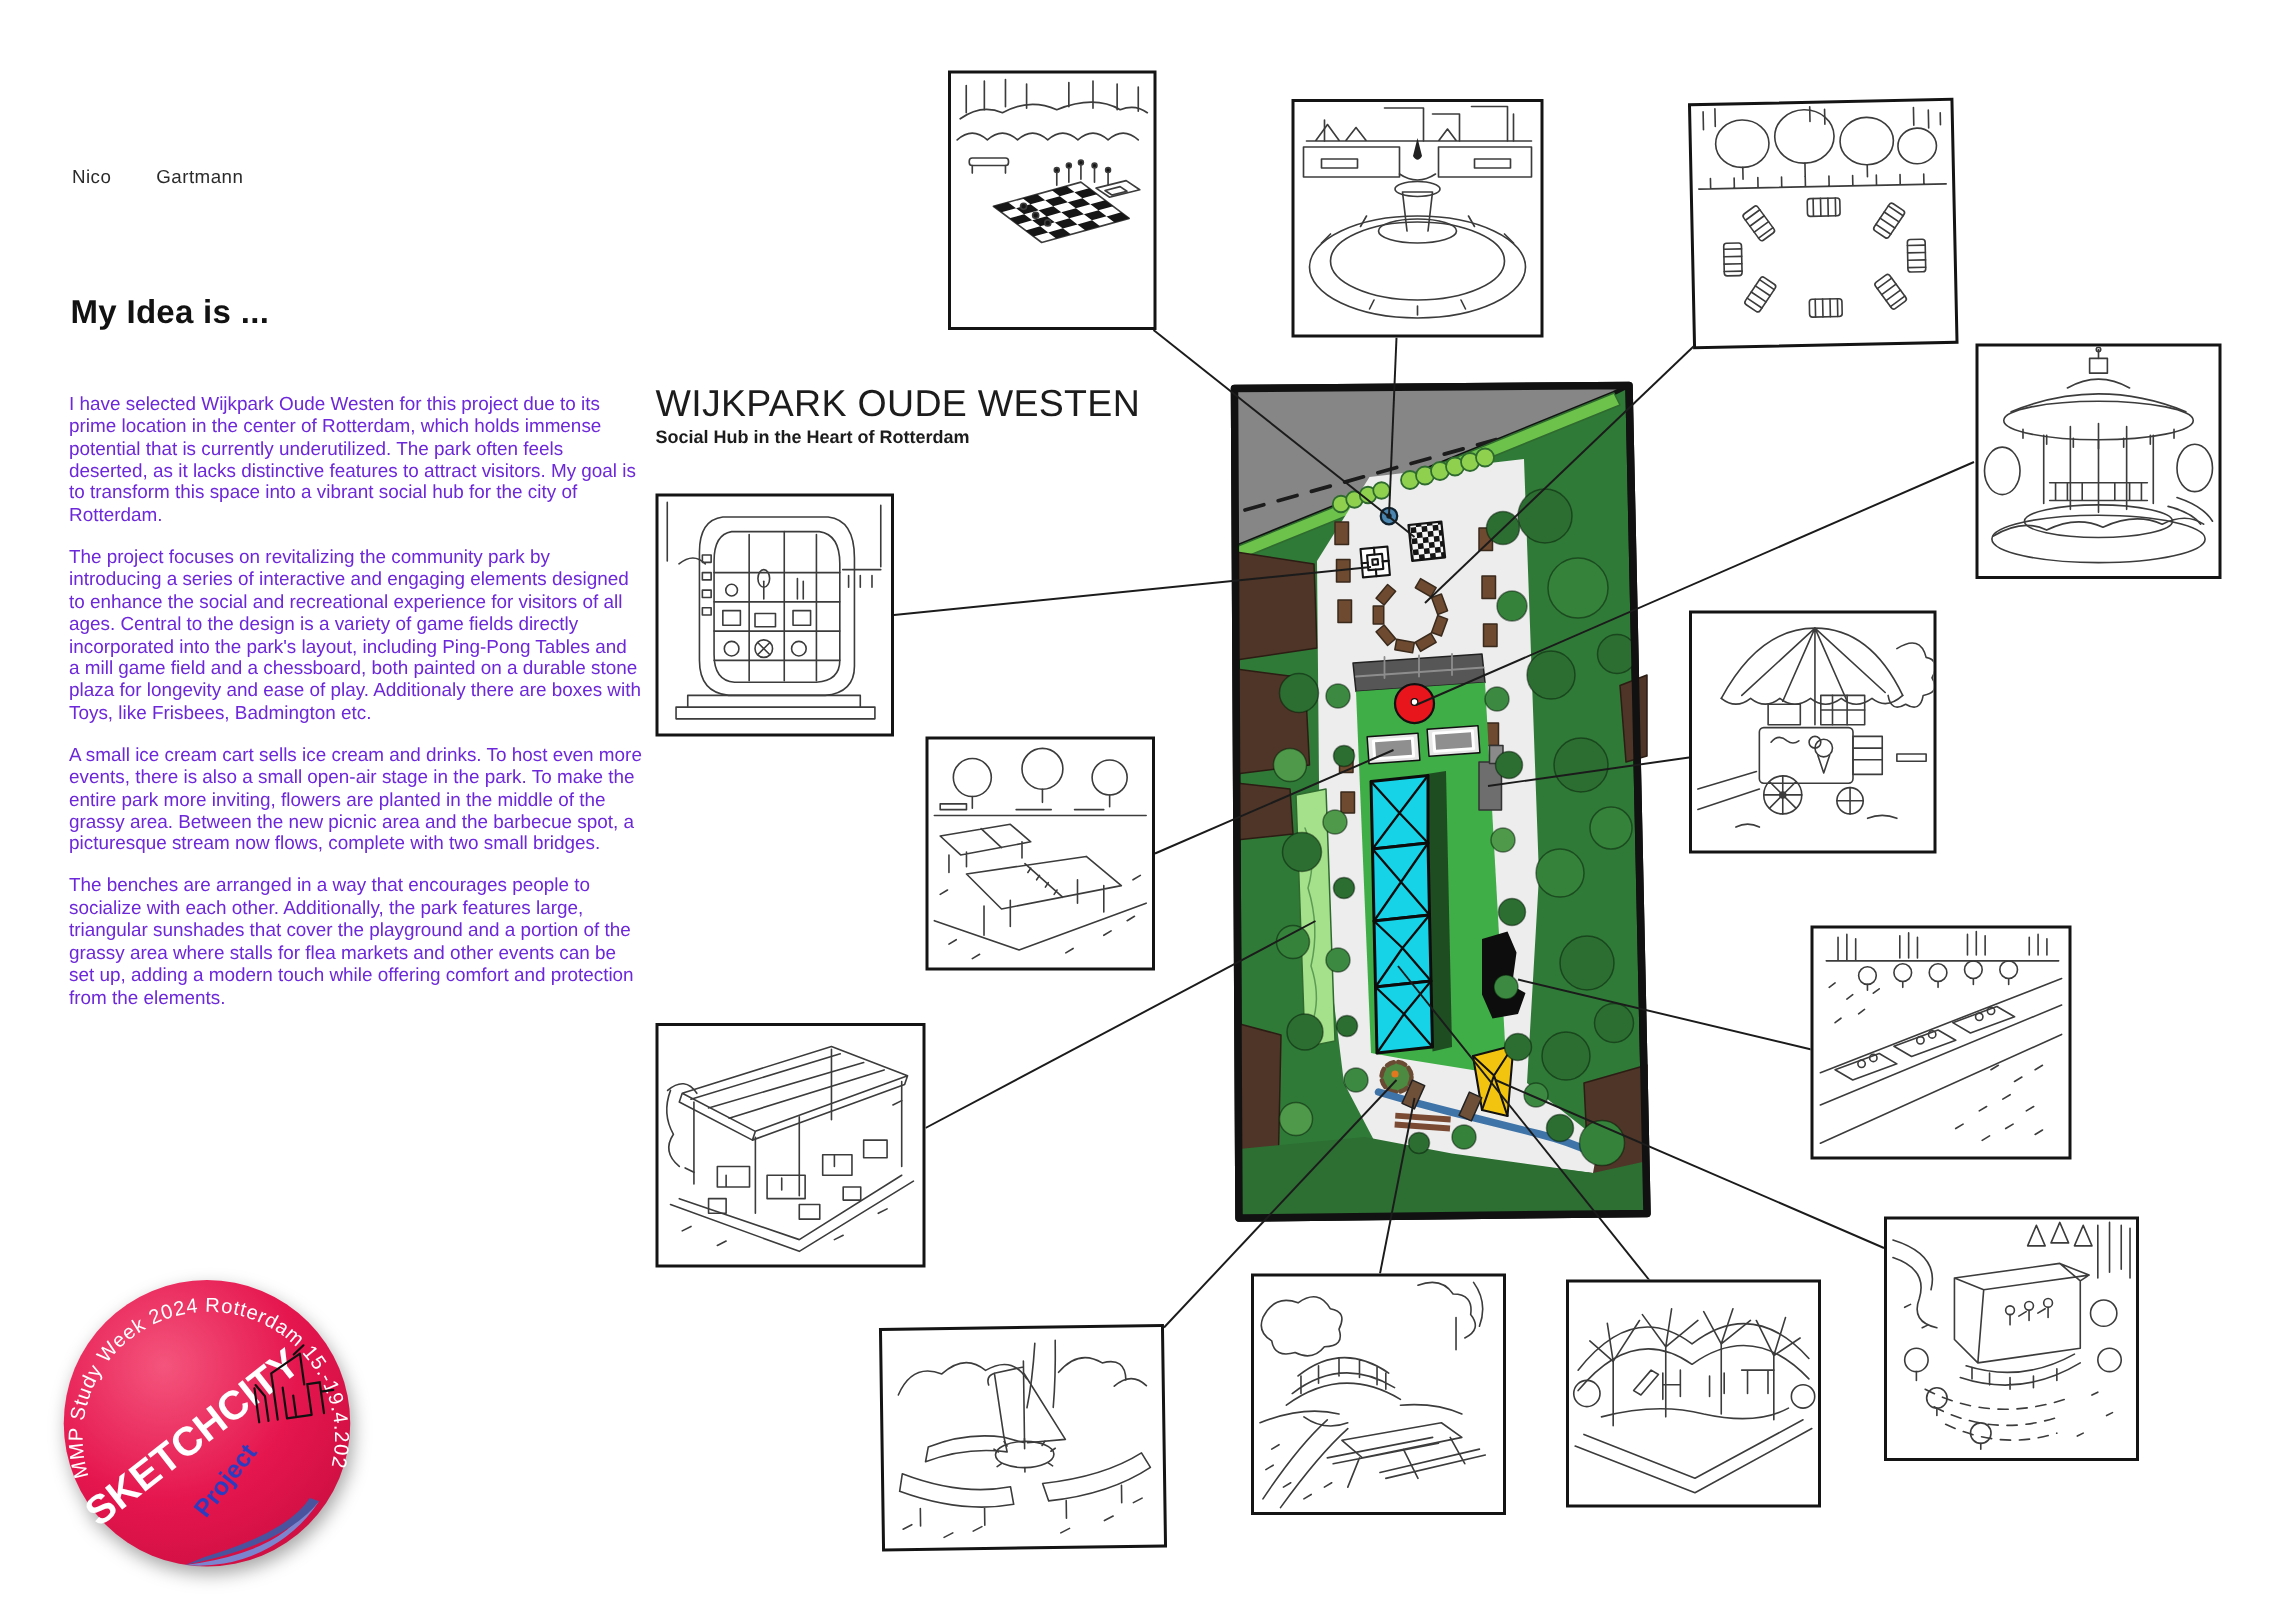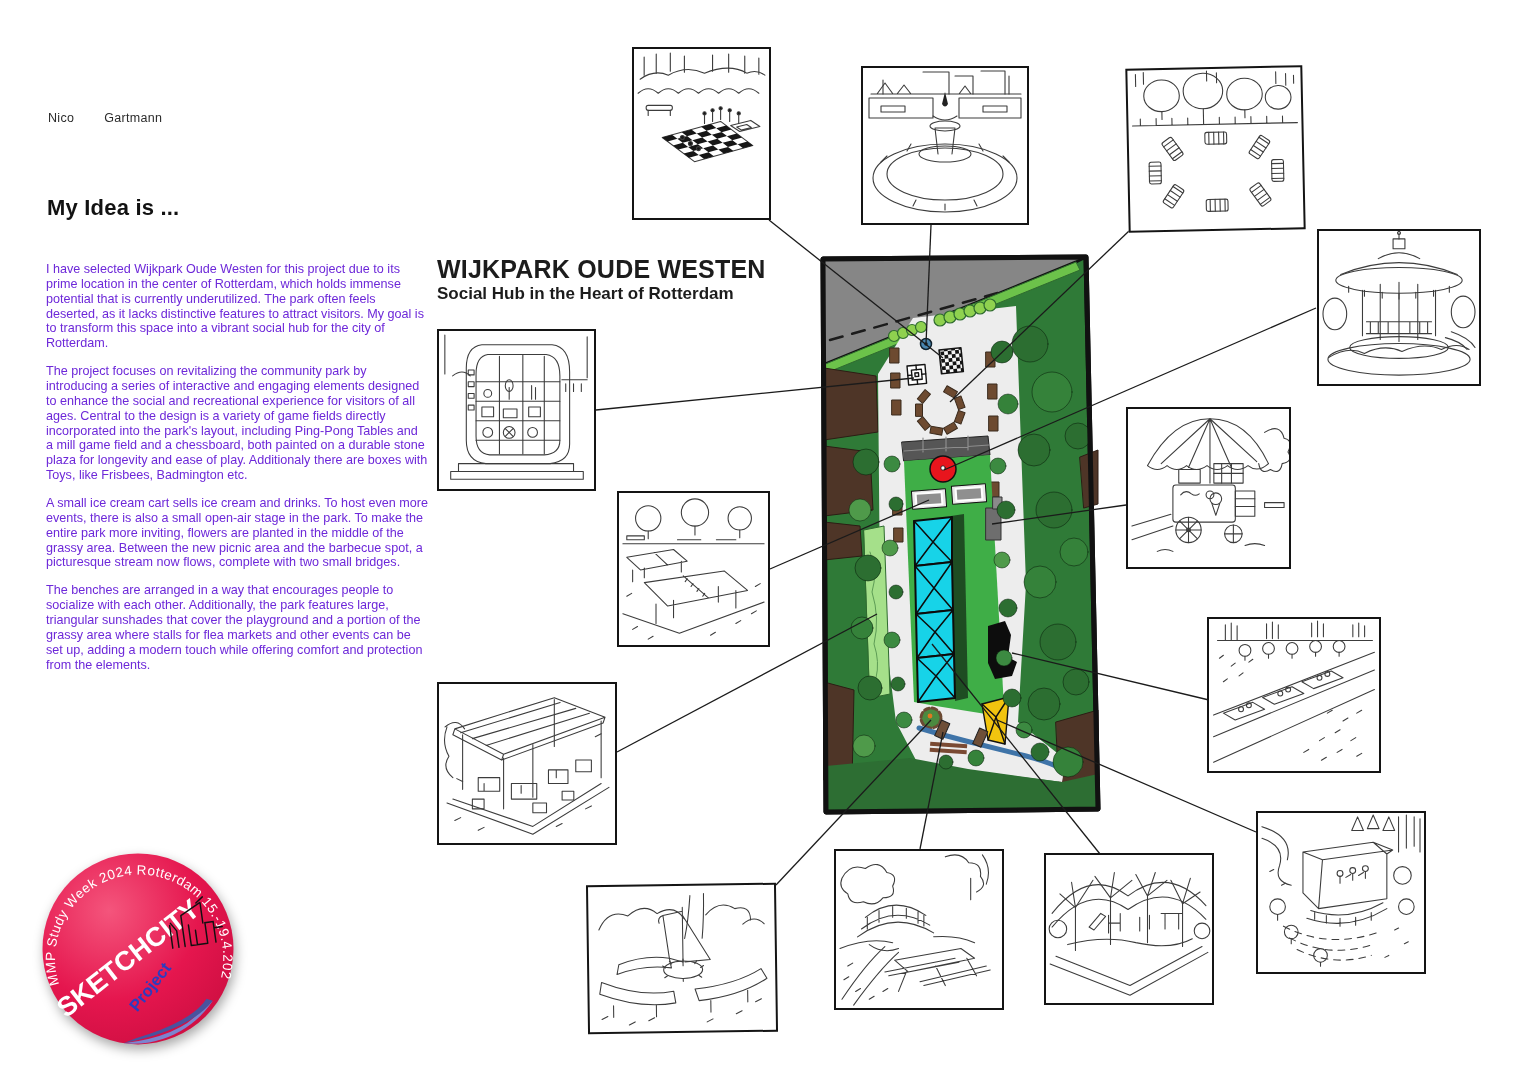--- a/index.html
+++ b/index.html
@@ -4,22 +4,22 @@
 <style>
   html,body{margin:0;padding:0;background:#fff;}
   body{width:1527px;height:1080px;overflow:hidden;font-family:"Liberation Sans",sans-serif;position:relative;}
   .canvas{position:absolute;left:0;top:0;width:1527px;height:936px;background:#fff;}
   .author{position:absolute;left:48px;top:111px;font-size:12.5px;color:#2b2b2b;letter-spacing:.3px;}
   .author span + span{margin-left:30px;}
   .idea-heading{position:absolute;left:47px;top:195px;margin:0;font-size:22px;font-weight:bold;color:#121212;letter-spacing:.2px;}
   .body-copy{position:absolute;left:46px;top:262px;width:382px;font-size:12.6px;line-height:1.18;color:#6d28d9;}
   .body-copy p{margin:0 0 13px 0;}
   .title-block{position:absolute;left:437px;top:257px;color:#1c1c1c;}
-  .park-title{font-size:25px;font-weight:bold;letter-spacing:.2px;line-height:1;}
-  .park-subtitle{font-size:17px;font-weight:bold;margin-top:2px;}
+  .park-title{font-size:25px;font-weight:normal;letter-spacing:.2px;line-height:1;}
+  .park-subtitle{font-size:12px;font-weight:bold;margin-top:2px;}
   .map{position:absolute;left:818px;top:252px;width:286px;height:563px;}
   .map svg,.panel svg,.sticker svg{display:block;width:100%;height:100%;}
   .connectors{position:absolute;left:0;top:0;width:1527px;height:1080px;pointer-events:none;}
   .connectors line{stroke:#1b1b1b;stroke-width:1.3;}
   .panel{position:absolute;background:#fff;border:2.5px solid #141414;box-sizing:border-box;}
   .sketch{stroke:#3c3c3c;stroke-width:1.1;fill:none;stroke-linecap:round;stroke-linejoin:round;}
   .sticker{position:absolute;left:34px;top:843px;width:208px;height:218px;filter:drop-shadow(2px 5px 6px rgba(0,0,0,.35));}
 </style>
 </head>
 <body>

